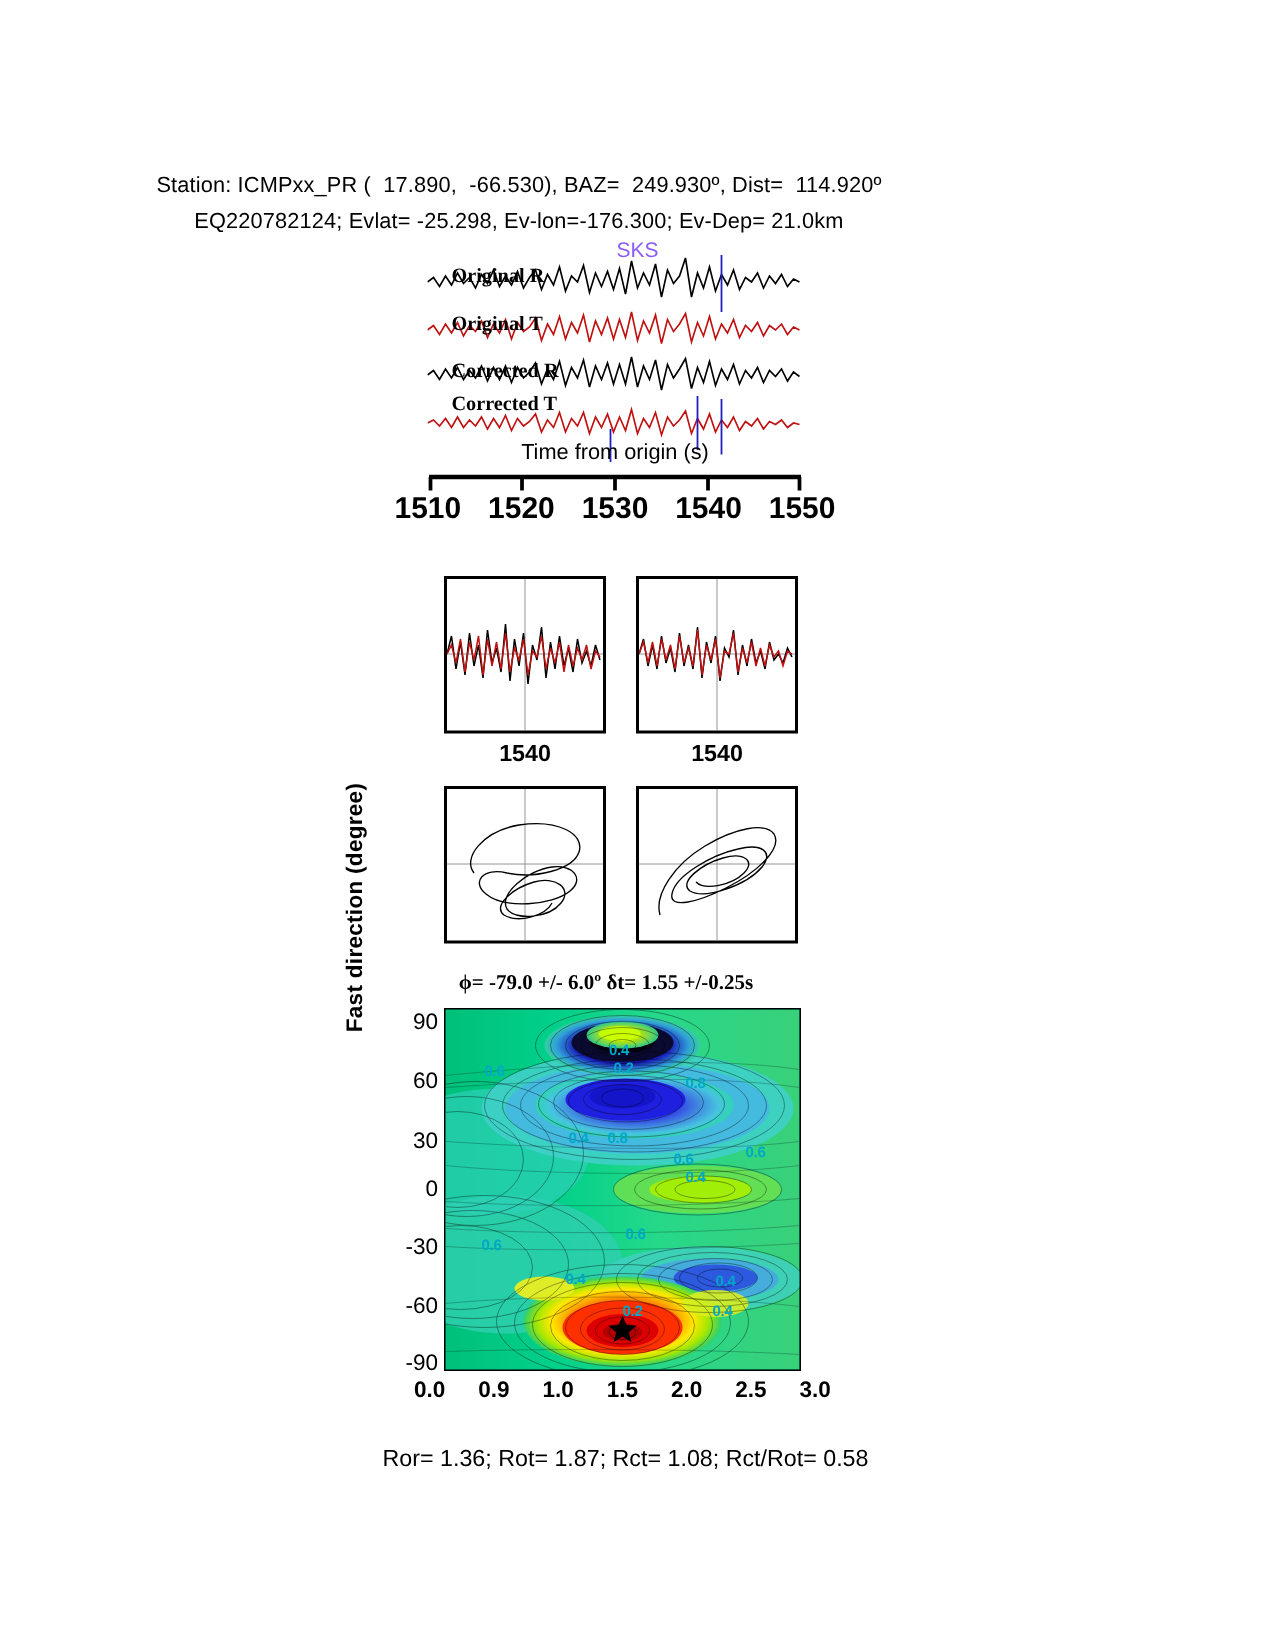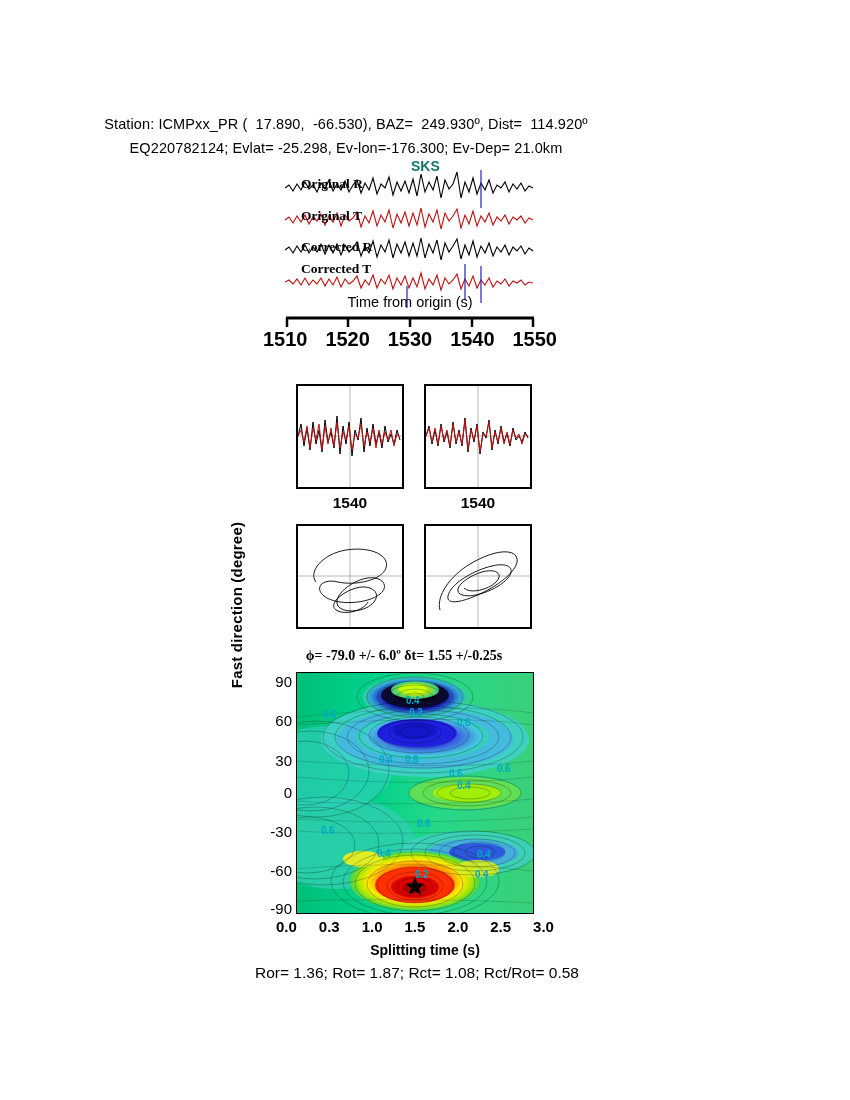--- a/index.html
+++ b/index.html
@@ -46,24 +46,24 @@
   .trace-label {
     position: absolute;
     font-family: "Liberation Serif", serif;
     font-weight: bold;
     font-size: 13.5px;
     white-space: nowrap;
     z-index: 4;
   }
   .sks-label {
     position: absolute;
-    color: #0f766e;
+    color: #8b5cf6;
     font-family: "Liberation Sans", sans-serif;
     font-size: 14px;
-    font-weight: bold;
+    font-weight: normal;
     z-index: 5;
   }
   .seis-svg {
     position: absolute;
     left: 0;
     top: 0;
   }
 
   
   .time-axis-wrap {
@@ -430,25 +430,24 @@
     <div class="clabel" style="left:24px;  top:152px;">0.6</div>
     <div class="clabel" style="left:120px; top:145px;">0.6</div>
     <div class="clabel" style="left:80px;  top:175px;">0.4</div>
     <div class="clabel" style="left:118px; top:196px;">0.2</div>
     <div class="clabel" style="left:180px; top:176px;">0.4</div>
     <div class="clabel" style="left:178px; top:196px;">0.4</div>
   </div>
 
   <div class="xticks">
     <span>0.0</span>
-    <span>0.3</span>
+    <span>0.9</span>
     <span>1.0</span>
     <span>1.5</span>
     <span>2.0</span>
     <span>2.5</span>
     <span>3.0</span>
   </div>
 
-  <div class="xlabel">Splitting time (s)</div>
 
   <div class="footer">Ror= 1.36; Rot= 1.87; Rct= 1.08; Rct/Rot= 0.58</div>
 
 </div>
 
 </body></html>

